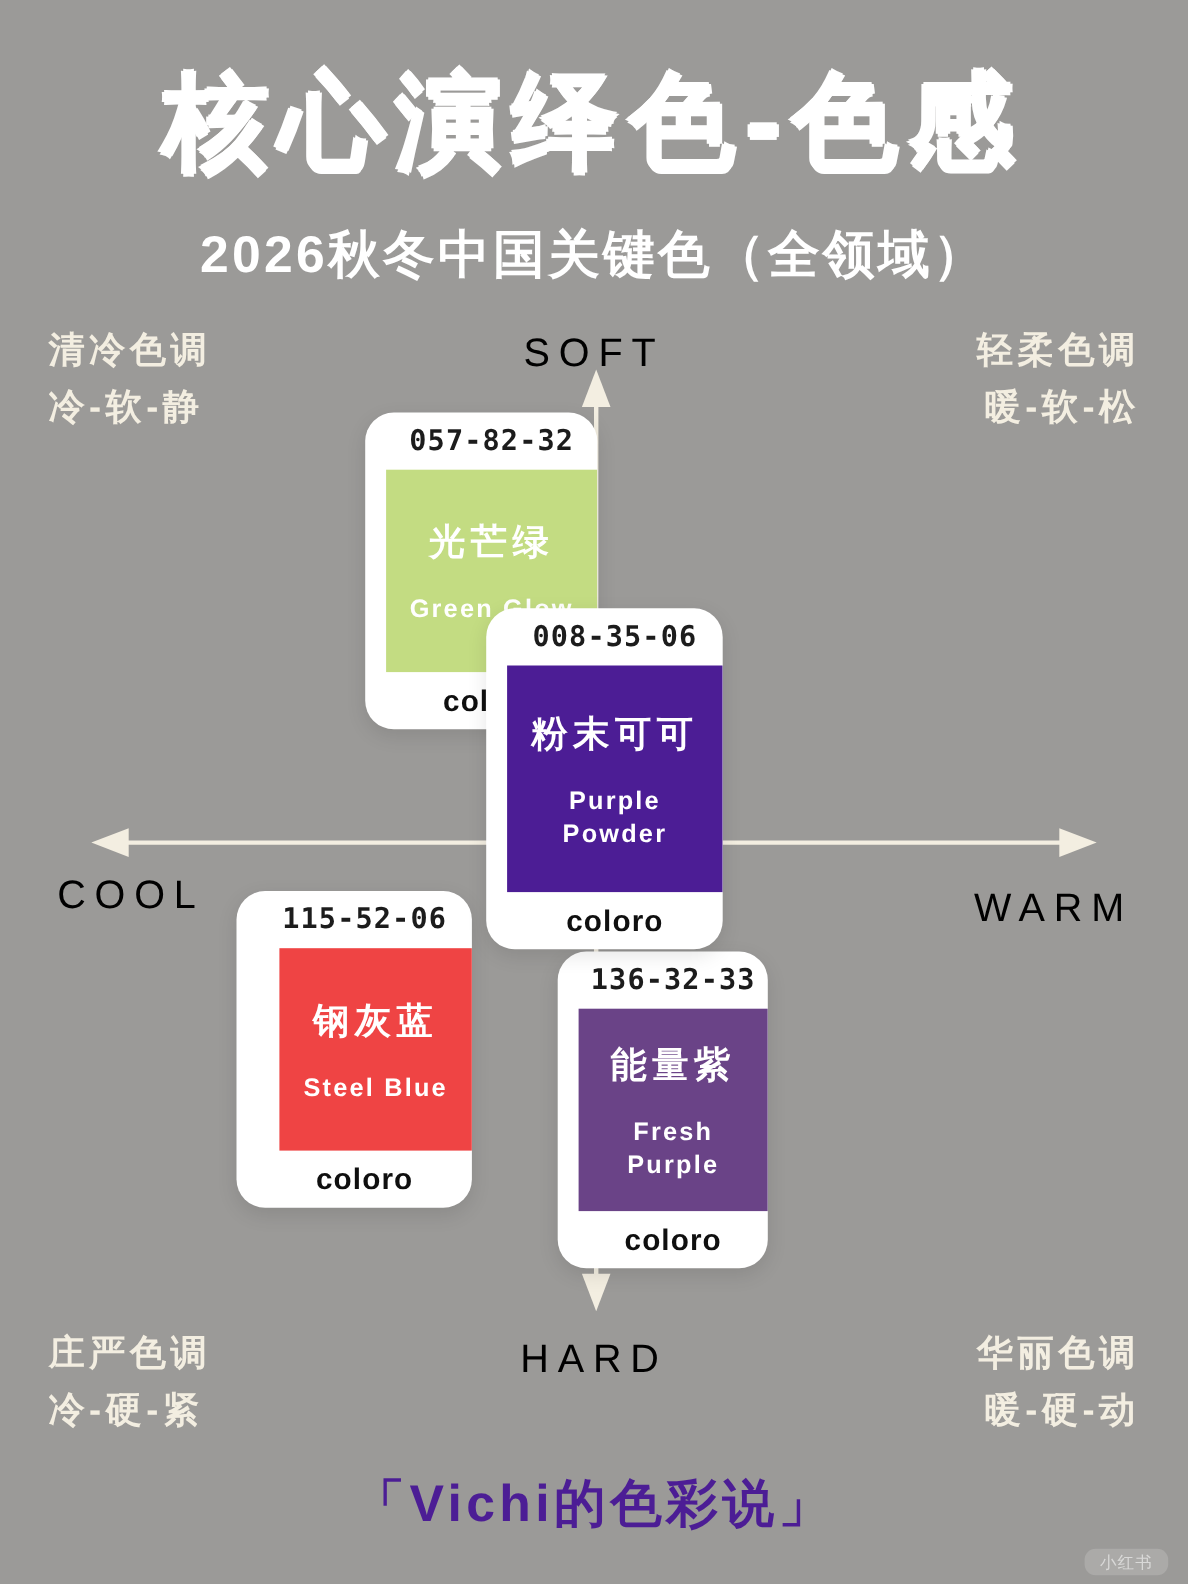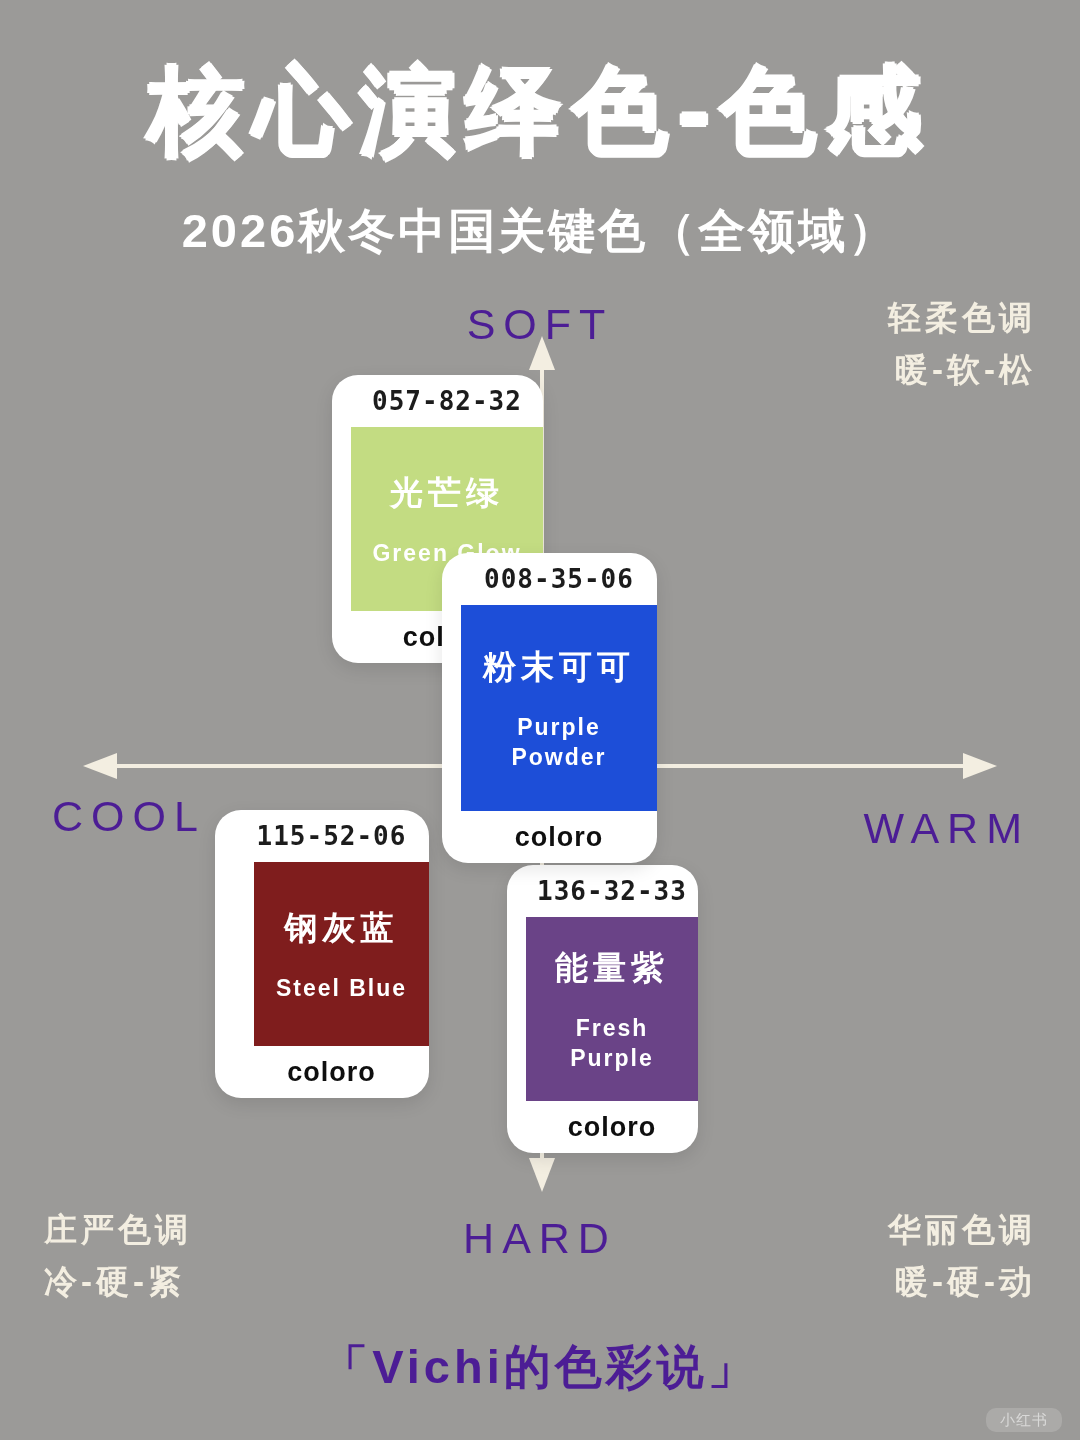--- a/index.html
+++ b/index.html
@@ -40,22 +40,22 @@
     line-height:52px;
   }
   .corner-tl{top:292px;left:44px;text-align:left;}
   .corner-tr{top:292px;right:44px;text-align:right;}
   .corner-bl{top:1204px;left:44px;text-align:left;}
   .corner-br{top:1204px;right:44px;text-align:right;}
   
   .axes-svg{position:absolute;top:0;left:0;z-index:1;pointer-events:none;}
   .axis-label{
     position:absolute;
-    color:#4c1d95;
-    font-size:43px;font-weight:400;
+    color:#000000;
+    font-size:36px;font-weight:400;
     letter-spacing:8px;
   }
   .axis-soft{top:300px;left:0;width:1080px;text-align:center;}
   .axis-hard{top:1214px;left:0;width:1080px;text-align:center;}
   .axis-cool{top:792px;left:52px;}
   .axis-warm{top:804px;right:50px;}
   
   .card{
     position:absolute;
     background:#ffffff;
@@ -120,20 +120,24 @@
   }
 </style>
 </head>
 <body>
 
 <div class="canvas">
 
   <h1 class="page-title">核心演绎色-色感</h1>
   <div class="page-subtitle">2026秋冬中国关键色（全领域）</div>
 
+  <div class="corner corner-tl">
+    <div>清冷色调</div>
+    <div>冷-软-静</div>
+  </div>
   <div class="corner corner-bl">
     <div>庄严色调</div>
     <div>冷-硬-紧</div>
   </div>
   <div class="corner corner-tr">
     <div>轻柔色调</div>
     <div>暖-软-松</div>
   </div>
   <div class="corner corner-br">
     <div>华丽色调</div>
@@ -160,30 +164,30 @@
     <div class="card-code">057-82-32</div>
     <div class="card-swatch" style="background: rgb(195, 220, 130);">
       <div class="card-name-cn">光芒绿</div>
       <div class="card-name-en">Green Glow</div>
     </div>
     <div class="card-brand">coloro</div>
   </div>
 
   <div class="card card-cocoa">
     <div class="card-code">008-35-06</div>
-    <div class="card-swatch" style="background: #1d4ed8; justify-content: center;">
+    <div class="card-swatch" style="background: #4c1d95; justify-content: center;">
       <div class="card-name-cn">粉末可可</div>
       <div class="card-name-en stack">Purple Powder</div>
     </div>
     <div class="card-brand">coloro</div>
   </div>
 
   <div class="card card-steel">
     <div class="card-code">115-52-06</div>
-    <div class="card-swatch" style="background: #7f1d1d; margin-left: 20px;">
+    <div class="card-swatch" style="background: #ef4444; margin-left: 20px;">
       <div class="card-name-cn">钢灰蓝</div>
       <div class="card-name-en">Steel Blue</div>
     </div>
     <div class="card-brand">coloro</div>
   </div>
 
   <div class="card card-purple">
     <div class="card-code">136-32-33</div>
     <div class="card-swatch" style="background: rgb(106, 67, 135);">
       <div class="card-name-cn">能量紫</div>

